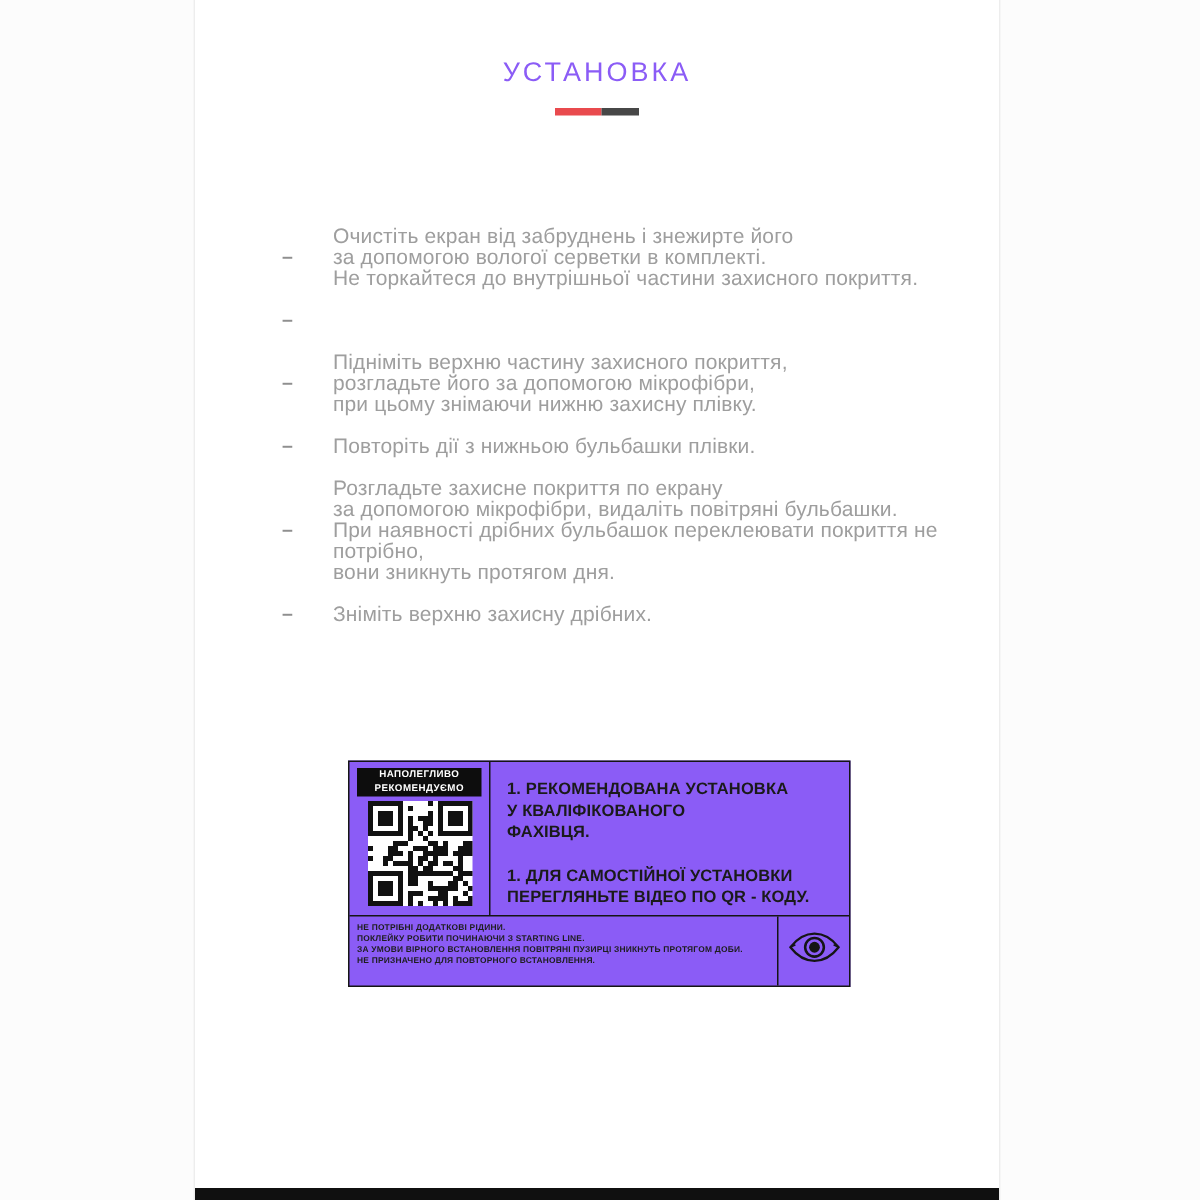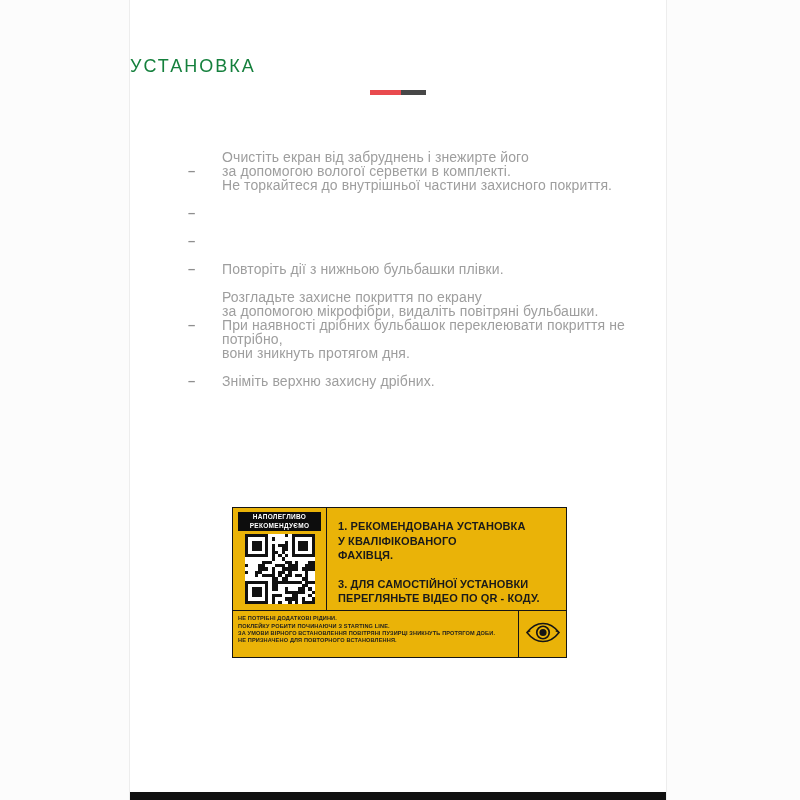--- a/index.html
+++ b/index.html
@@ -9,22 +9,22 @@
     font-family:"Liberation Sans","DejaVu Sans",sans-serif;
     overflow:hidden;
   }
   .page-card{
     position:absolute;left:129px;top:0;width:538px;height:800px;
     background:#ffffff;
     border-left:1px solid #ededed;border-right:1px solid #ededed;
     box-sizing:border-box;
   }
   .page-title{
-    margin-top:56px;text-align:left;
-    font-size:18px;font-weight:500;letter-spacing:2px;color:#15803d;
+    margin-top:38px;text-align:center;
+    font-size:18px;font-weight:500;letter-spacing:2px;color:#8b5cf6;
   }
   .title-divider{
     margin:13px auto 0 auto;width:56px;height:5px;display:flex;
   }
   .divider-red{flex:0 0 31px;height:5px;}
   .divider-dark{flex:1;height:5px;}
   .instructions{
     position:absolute;left:58px;top:150px;right:14px;
   }
   .instruction-item{
@@ -33,21 +33,21 @@
   .dash{
     flex:0 0 20px;width:20px;color:#8f8f8f;font-size:13px;font-weight:700;
     line-height:14px;margin-right:14px;
   }
   .instruction-text{
     font-size:14px;line-height:14px;color:#9e9e9e;
     white-space:pre-line;letter-spacing:0.1px;
   }
   .rec-box{
     position:absolute;left:102px;top:507px;width:335px;height:151px;
-    box-sizing:border-box;border:1.5px solid #151515;background:#eab308;
+    box-sizing:border-box;border:1.5px solid #151515;background:#8b5cf6;
     display:flex;flex-direction:column;
   }
   .rec-main{flex:1;display:flex;min-height:0;}
   .rec-left{
     flex:0 0 94px;box-sizing:border-box;border-right:1.5px solid #151515;
     padding:4px 5px;display:flex;flex-direction:column;align-items:center;
   }
   .badge{
     width:83px;height:28px;background:#0d0d0d;color:#ffffff;
     display:flex;align-items:center;justify-content:center;text-align:center;
@@ -101,20 +101,23 @@
       <div class="dash">–</div>
       <div class="instruction-text">Очистіть екран від забруднень і знежирте його
 за допомогою вологої серветки в комплекті.
 Не торкайтеся до внутрішньої частини захисного покриття.</div>
     </div>
     <div class="instruction-item">
       <div class="dash">–</div>
     </div>
     <div class="instruction-item">
       <div class="dash">–</div>
+      <div class="instruction-text">Підніміть верхню частину захисного покриття,
+розгладьте його за допомогою мікрофібри,
+при цьому знімаючи нижню захисну плівку.</div>
     </div>
     <div class="instruction-item">
       <div class="dash">–</div>
       <div class="instruction-text">Повторіть дії з нижньою бульбашки плівки.</div>
     </div>
     <div class="instruction-item">
       <div class="dash">–</div>
       <div class="instruction-text">Розгладьте захисне покриття по екрану
 за допомогою мікрофібри, видаліть повітряні бульбашки.
 При наявності дрібних бульбашок переклеювати покриття не потрібно,
@@ -359,21 +362,21 @@
               <rect x="18" y="20" width="1" height="1" fill="#111111"></rect>
               <rect x="19" y="20" width="1" height="1" fill="#111111"></rect>
               <rect x="20" y="20" width="1" height="1" fill="#111111"></rect>
             </svg>
         </div>
       </div>
       <div class="rec-right">
         <div class="rec-point">1. РЕКОМЕНДОВАНА УСТАНОВКА
 У КВАЛІФІКОВАНОГО
 ФАХІВЦЯ.</div>
-        <div class="rec-point">3. ДЛЯ САМОСТІЙНОЇ УСТАНОВКИ
+        <div class="rec-point">1. ДЛЯ САМОСТІЙНОЇ УСТАНОВКИ
 ПЕРЕГЛЯНЬТЕ ВІДЕО ПО QR - КОДУ.</div>
       </div>
     </div>
     <div class="rec-bottom">
       <div class="fine-print">
         <div class="fine-print-inner">
           <div class="fine-line">НЕ ПОТРІБНІ ДОДАТКОВІ РІДИНИ.</div>
           <div class="fine-line">ПОКЛЕЙКУ РОБИТИ ПОЧИНАЮЧИ З STARTING LINE.</div>
           <div class="fine-line">ЗА УМОВИ ВІРНОГО ВСТАНОВЛЕННЯ ПОВІТРЯНІ ПУЗИРЦІ ЗНИКНУТЬ ПРОТЯГОМ ДОБИ.</div>
           <div class="fine-line">НЕ ПРИЗНАЧЕНО ДЛЯ ПОВТОРНОГО ВСТАНОВЛЕННЯ.</div>

